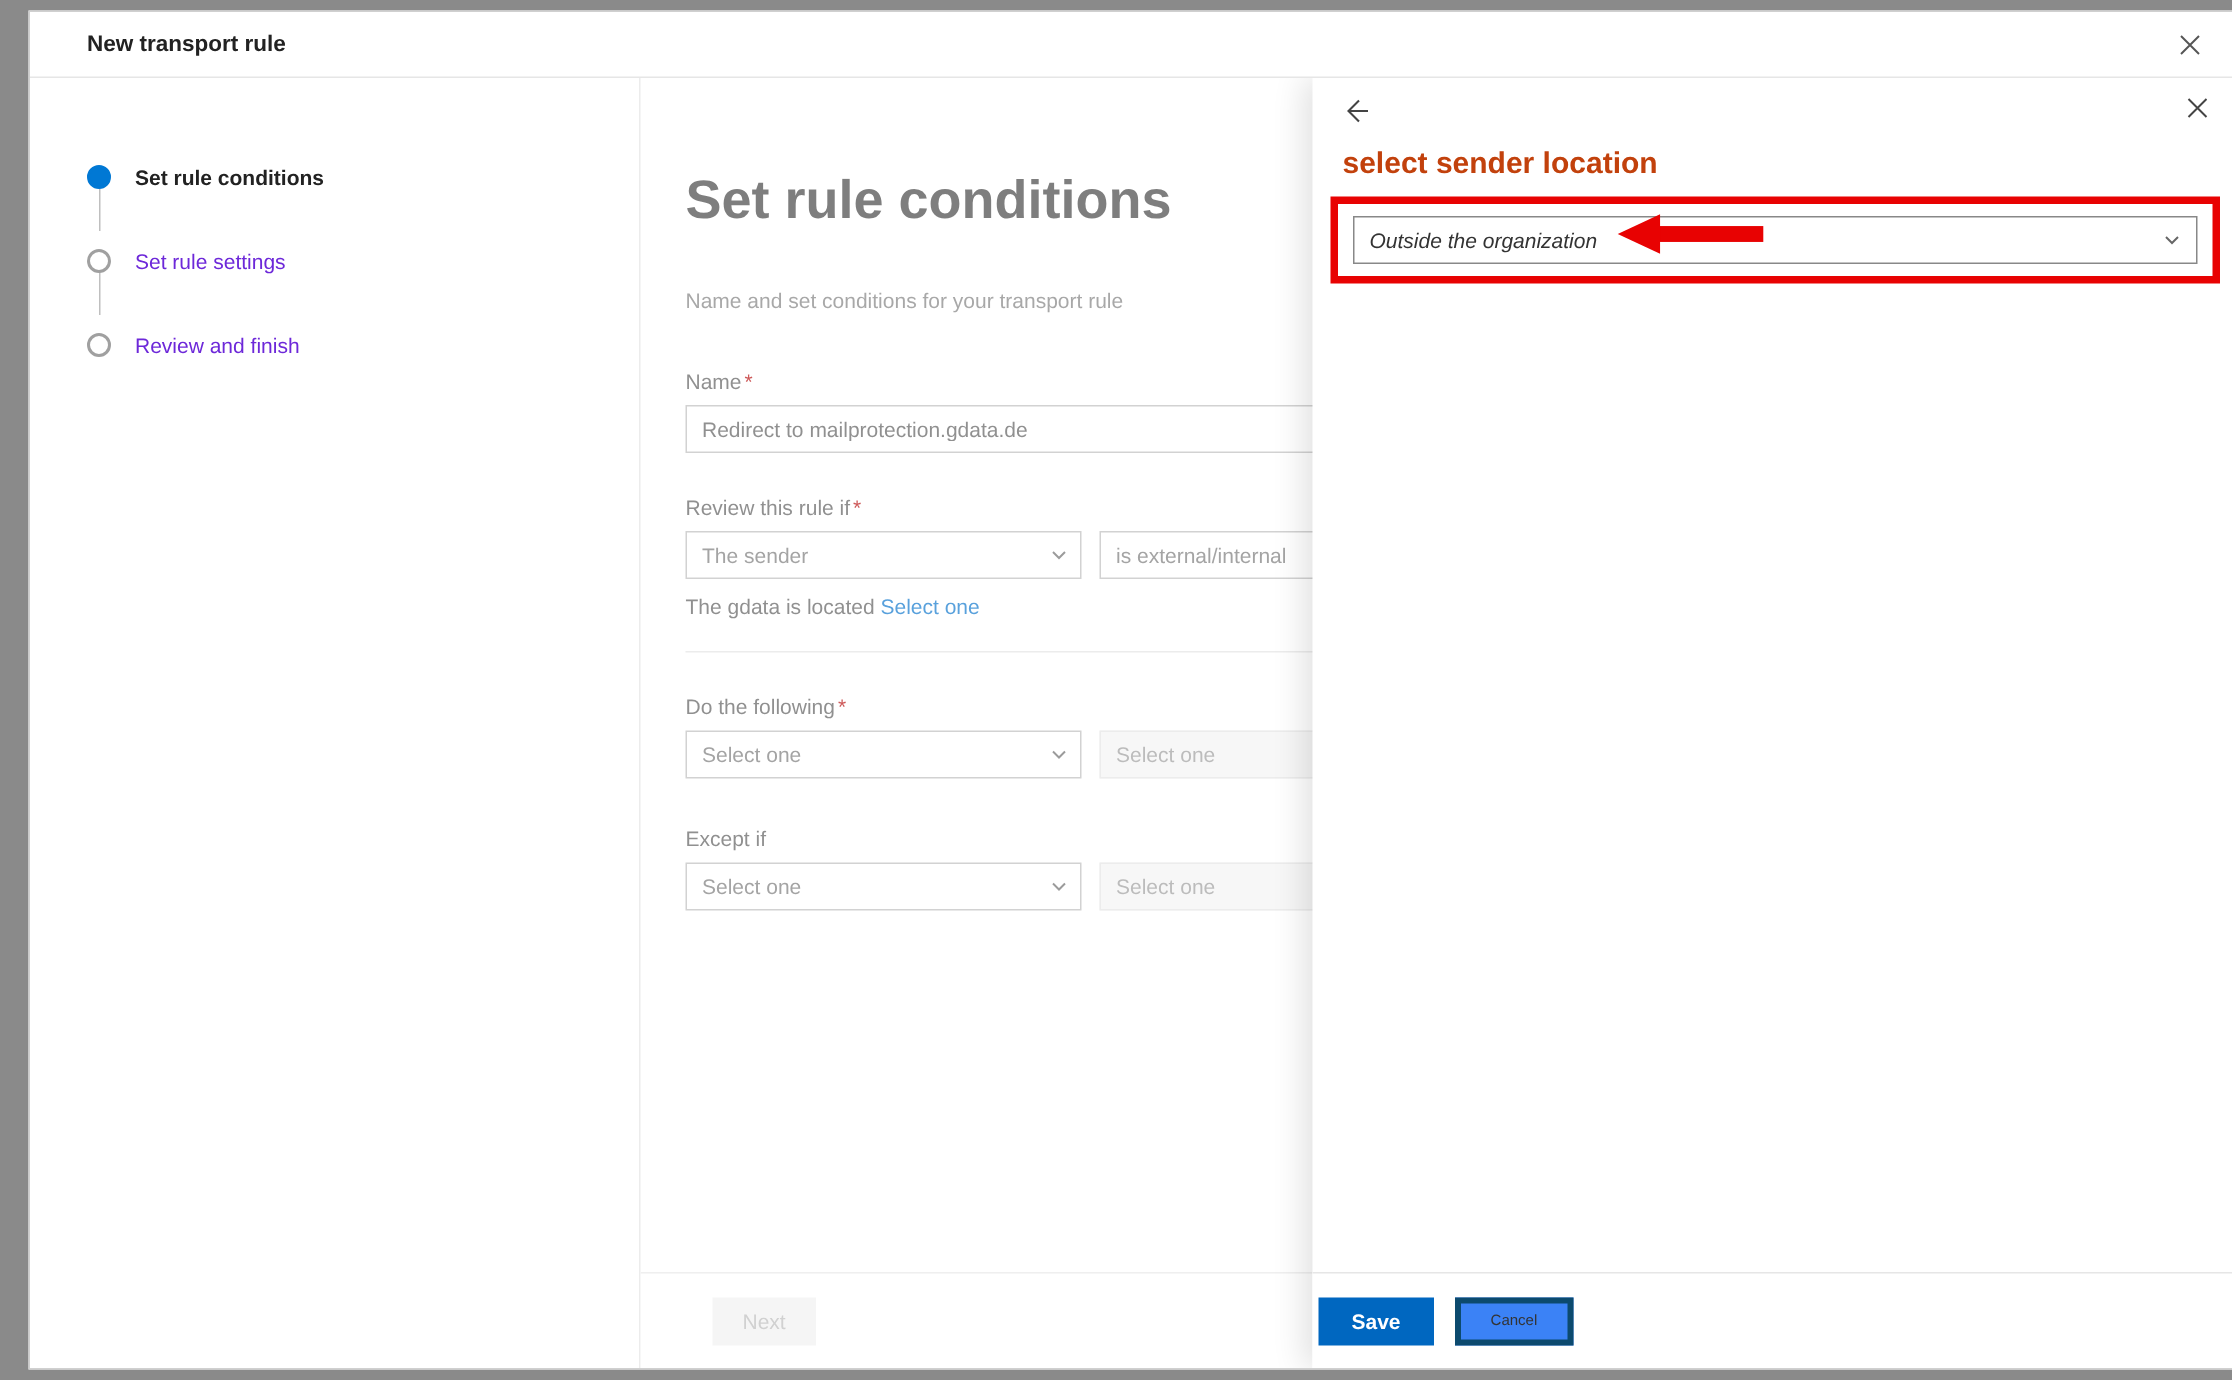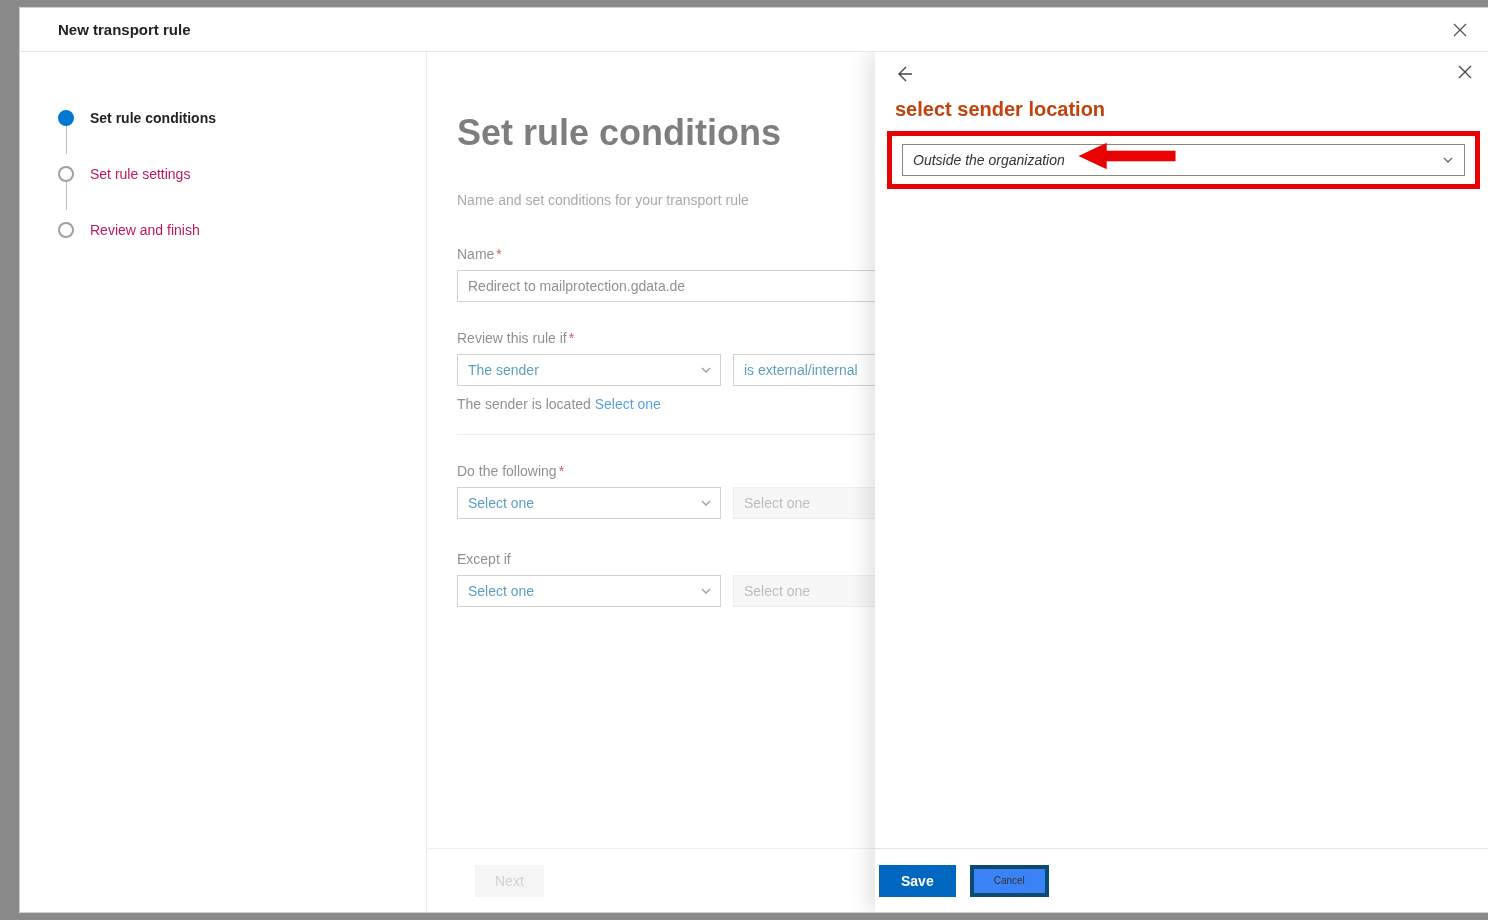--- a/index.html
+++ b/index.html
@@ -37,21 +37,21 @@
     padding-left: 38px;
   }
   .sidebar-steps { list-style: none; }
   .sidebar-step { display: flex; align-items: center; position: relative; height: 56px; }
   .sidebar-step .bullet {
     width: 16px; height: 16px; border-radius: 50%;
     border: 2px solid #a0a0a0; background: #fff; margin-right: 16px;
     position: relative; z-index: 2;
   }
   .sidebar-step.active .bullet { border-color: #0078D4; background: #0078D4; }
-  .sidebar-step .label { font-size: 14px; color: #be185d; }
+  .sidebar-step .label { font-size: 14px; color: #6d28d9; }
   .sidebar-step.active .label { font-weight: 600; color: #222; }
   .sidebar-step .connector {
     position: absolute;
     left: 7.5px; top: 22px;
     width: 1px; height: 42px;
     background: #bfbfbf;
     z-index: 1;
   }
 
   
@@ -75,21 +75,21 @@
   .text-input {
     width: 540px; height: 32px;
     border: 1px solid #bababa;
     padding: 0 10px; font-size: 14px; color: #555;
     background: #fff;
   }
   .row { display: flex; gap: 12px; }
   .dropdown {
     height: 32px; border: 1px solid #bababa;
     display: flex; align-items: center;
-    padding: 0 8px 0 10px; font-size: 14px; color: #0369a1;
+    padding: 0 8px 0 10px; font-size: 14px; color: #737373;
     background: #fff;
   }
   .dropdown.disabled { background: #f3f3f3; color: #999; border-color: #e2e2e2; }
   .dropdown .dd-label { flex: 1; }
   .dropdown .chevron { color: #666; }
   .hint { font-size: 14px; color: #555; margin-top: 10px; margin-bottom: 6px;}
   .hint a { color: #006fca; text-decoration: none; }
   .divider { border: none; border-top: 1px solid #e2e2e2; margin: 22px 0 20px; width: 540px; }
 
   
@@ -215,21 +215,21 @@
             <span class="dd-label">The sender</span>
             <svg class="chevron" width="12" height="12" viewBox="0 0 12 12">
                 <path d="M2 4 L6 8 L10 4" stroke="#666" stroke-width="1.3" fill="none"></path>
               </svg>
           </div>
           <div class="dropdown" style="width:264px">
             <span class="dd-label">is external/internal</span>
           </div>
         </div>
         <div class="hint">
-          <span>The sender is located </span><a href="#">Select one</a>
+          <span>The gdata is located </span><a href="#">Select one</a>
         </div>
         <hr class="divider">
       </div>
 
       <div class="field-group">
         <div class="field-label">
           <span>Do the following</span><span class="req">*</span>
         </div>
         <div class="row">
           <div class="dropdown" style="width:264px">

